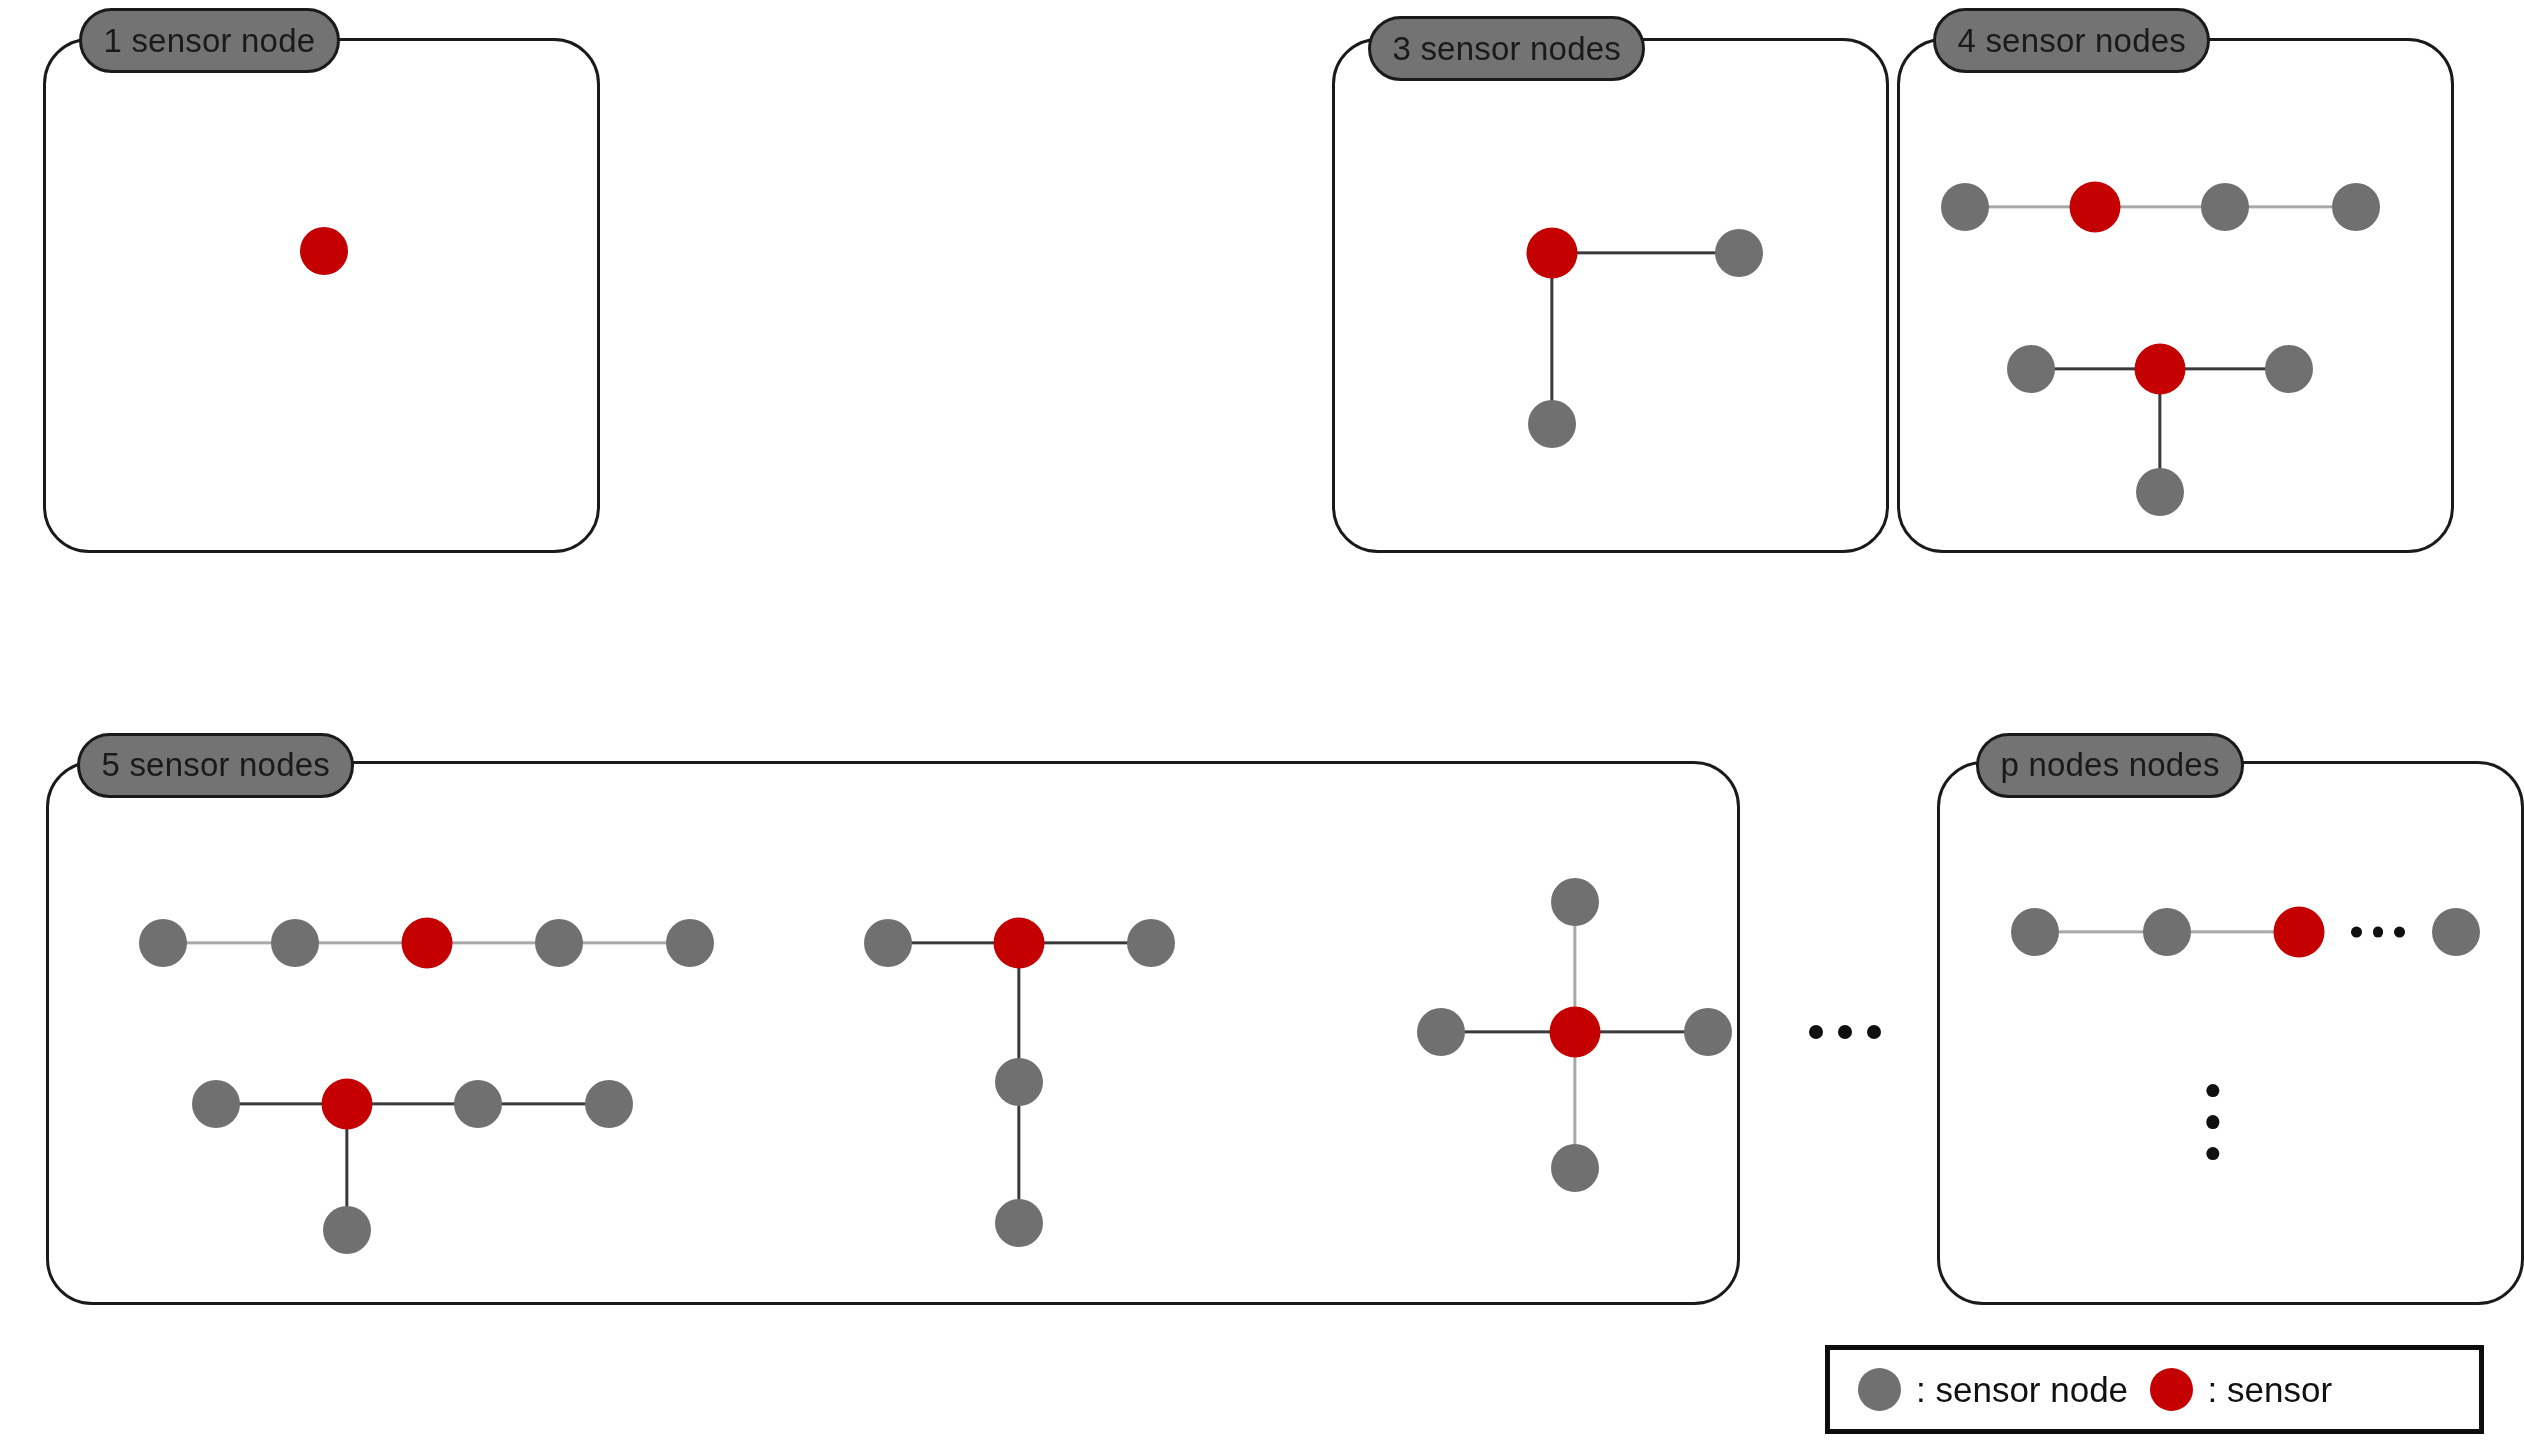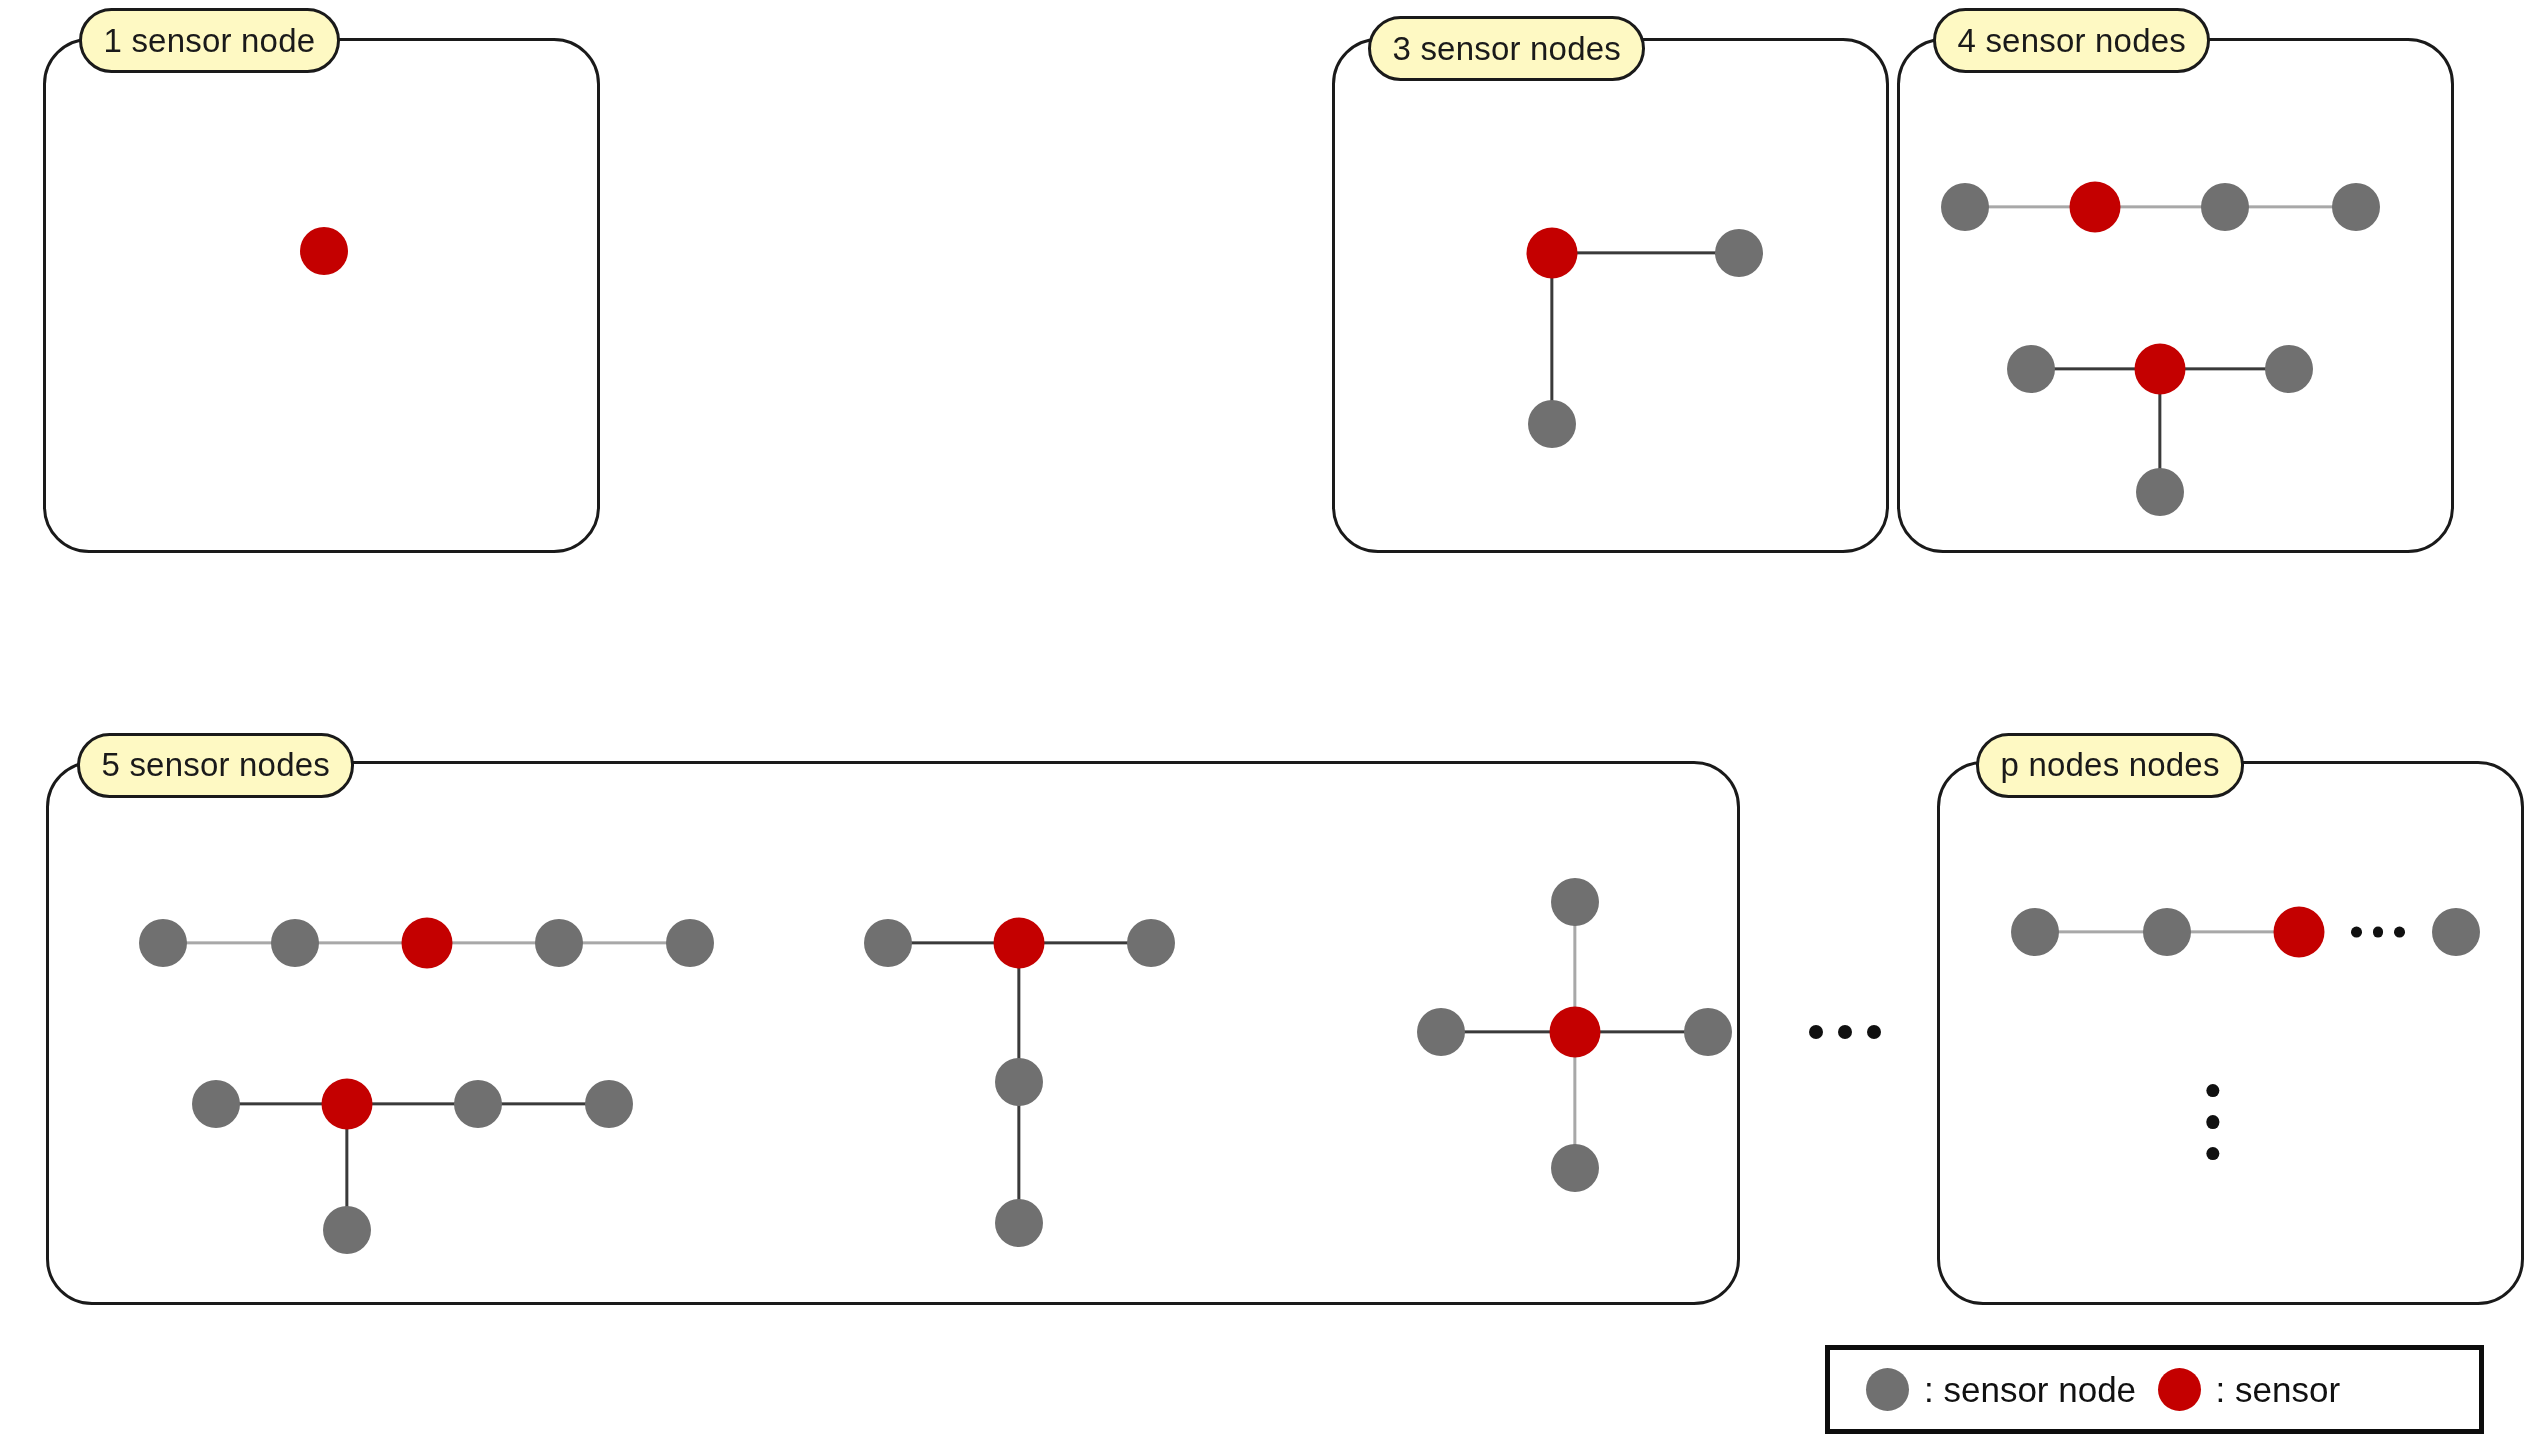--- a/index.html
+++ b/index.html
@@ -14,21 +14,21 @@
     border:3.3px solid #1a1a1a;
     border-radius:46px;
     background:#ffffff;
     box-sizing:border-box;
   }
 
   .panel-tag{
     position:absolute;
     border:3.3px solid #1a1a1a;
     border-radius:828px;
-    background:#fef9c3;
+    background:#737373;
     box-sizing:border-box;
     display:flex;align-items:center;justify-content:center;
     padding:0 21.5px;
     height:65px;
     white-space:nowrap;
     font-size:33px;
     color:#1a1a1a;
     letter-spacing:0.2px;
   }
 
@@ -66,21 +66,21 @@
     transform:translate(-50%,-50%);
   }
   .vdots i{display:block;width:13.3px;height:13.3px;border-radius:50%;background:#101010;}
 
   .legend{
     position:absolute;
     border:5.8px solid #0d0d0d;
     background:#ffffff;
     box-sizing:border-box;
     display:flex;align-items:center;
-    padding:0 36px;
+    padding:0 28px;
     gap:21.5px;
   }
   .legend-item{display:flex;align-items:center;gap:15px;}
   .legend-swatch{width:43px;height:43px;border-radius:50%;}
   .legend-swatch.sensor{background:#707070;}
   .legend-swatch.gateway{background:#C40000;}
   .legend-label{font-size:35px;color:#111111;white-space:nowrap;}
 </style>
 </head>
 <body>

